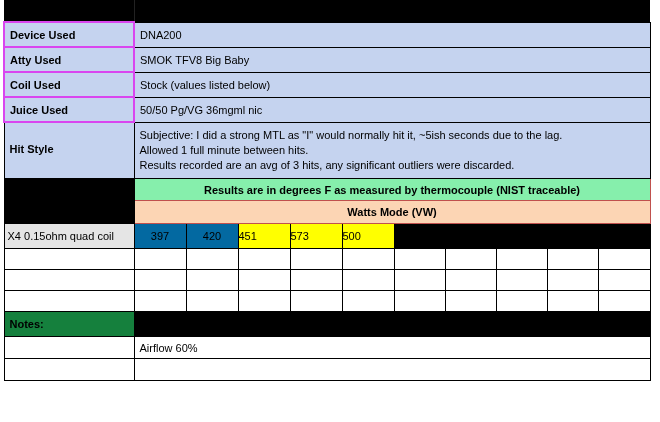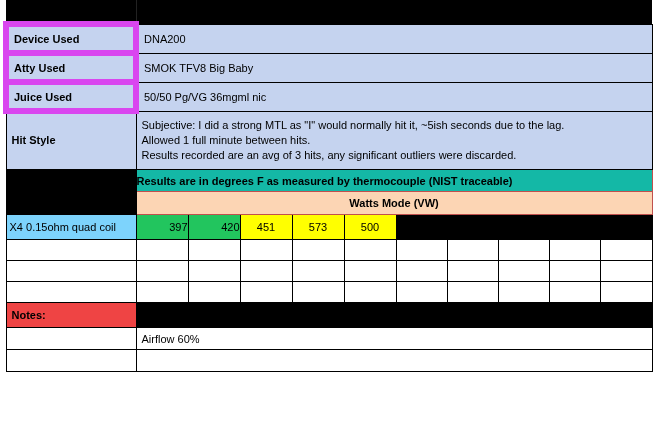--- a/index.html
+++ b/index.html
@@ -72,21 +72,21 @@
   .blackrow td.bl-left { border-right: 1px solid #222; }
 
   
   .info-row td { height: 23px; }
   .cell-bluelabel {
     background: #c5d3ef;
     font-weight: bold;
     font-size: 14px;
     color: #000;
     padding-left: 5px !important;
-    border: 6px solid #d946ef;
+    border: 2px solid #d946ef;
   }
   .cell-bluevalue {
     background: #c5d3ef;
     font-size: 12.5px;
     color: #000;
     padding-left: 5px !important;
     border: 1px solid #000;
   }
   .cell-bluehit {
     background: #c5d3ef;
@@ -109,24 +109,24 @@
     vertical-align: bottom;
     padding-bottom: 3px !important;
   }
 
   
   .cell-black {
     background: #000000;
     border: 1px solid #000000;
   }
   .cell-salmonband {
-    background: #14b8a6;
+    background: #86efac;
     font-weight: bold;
     font-size: 12px;
-    text-align: left;
+    text-align: center;
     color: #000;
     border: 1px solid #c0504d;
     margin-top: 40px;
   }
   .cell-peachband {
     background: #fcd5b4;
     font-weight: bold;
     font-size: 12.5px;
     text-align: center;
     color: #000;
@@ -148,53 +148,52 @@
     background: #fbd4b3;
     font-size: 12.5px;
     text-align: center;
     color: #000;
     border: 1px solid #c0504d;
   }
 
   
   .data-row td { height: 24px; }
   .cell-coilname {
-    background: #7dd3fc;
+    background: #e5e5e5;
     font-size: 12px;
     color: #000;
     padding-left: 3px !important;
     border: 1px solid #000;
   }
   .cell-val-white {
-    background: #22c55e;
+    background: #0369a1;
     font-size: 13px;
-    text-align: right;
+    text-align: center;
     color: #000;
     border: 1px solid #000;
   }
   .cell-val-yellow {
     background: #ffff00;
     font-size: 13px;
-    text-align: center;
     color: #000;
     border: 1px solid #000;
   }
   .cell-val-black {
     background: #000000;
     border: 1px solid #000000;
   }
 
   
   .empty-row td { height: 20px; background: #ffffff; border: 1px solid #000; }
   .empty-row td.e-first { border: 1px solid #000; }
 
   
   .notes-row td { height: 24px; }
   .cell-noteslabel {
-    background: #ef4444;
+    background: #15803d;
     font-weight: bold;
     font-size: 15px;
     color: #000;
     padding-left: 5px !important;
     border: 1px solid #000;
   }
   .cell-notesblack {
     background: #000000;
     border: 1px solid #000000;
   }
@@ -235,20 +234,24 @@
 
     <tr class="info-row">
       <td class="cell-bluelabel">Device Used</td>
       <td class="cell-bluevalue" colspan="10">DNA200</td>
     </tr>
     <tr class="info-row">
       <td class="cell-bluelabel">Atty Used</td>
       <td class="cell-bluevalue" colspan="10">SMOK TFV8 Big Baby</td>
     </tr>
     <tr class="info-row">
+      <td class="cell-bluelabel">Coil Used</td>
+      <td class="cell-bluevalue" colspan="10">Stock (values listed below)</td>
+    </tr>
+    <tr class="info-row">
       <td class="cell-bluelabel">Juice Used</td>
       <td class="cell-bluevalue" colspan="10">50/50 Pg/VG 36mgml nic</td>
     </tr>
 
     <tr>
       <td class="cell-bluehitlabel" style="height:52px">Hit Style</td>
       <td class="cell-bluehit" colspan="10" style="height:52px">
         <div>Subjective: I did a strong MTL as "I" would normally hit it, ~5ish seconds due to the lag.</div>
         <div>Allowed 1 full minute between hits.</div>
         <div>Results recorded are an avg of 3 hits, any significant outliers were discarded.</div>

